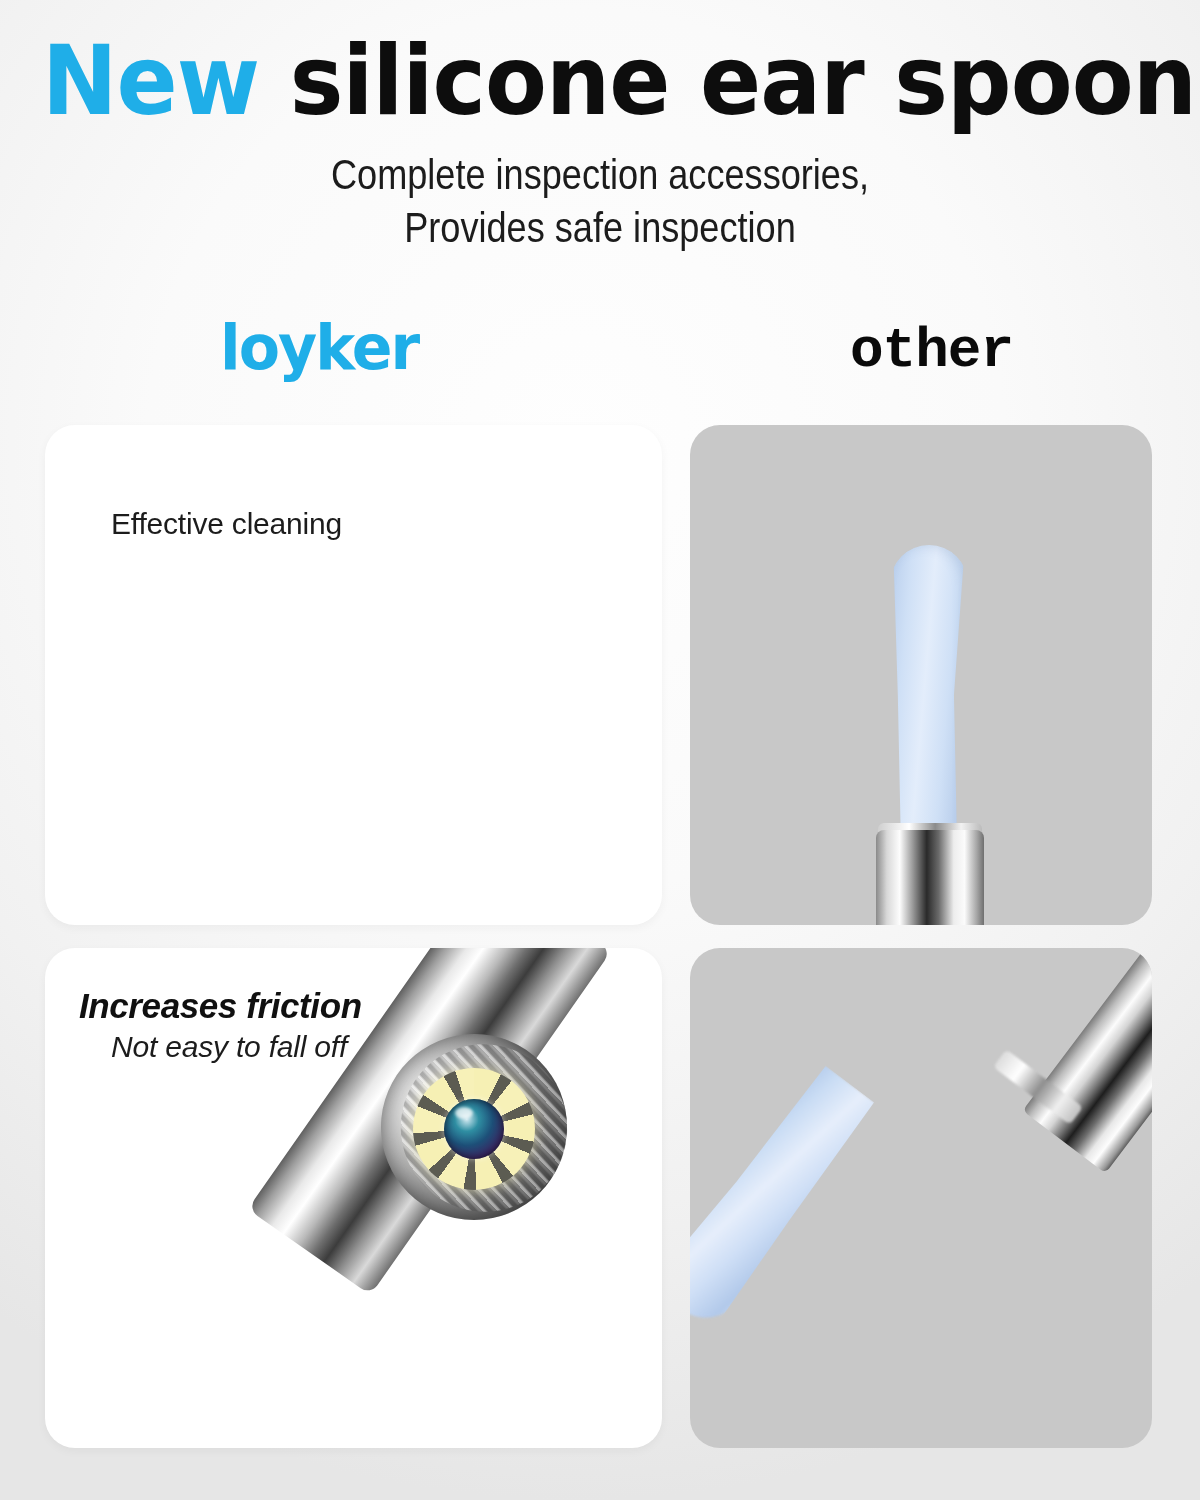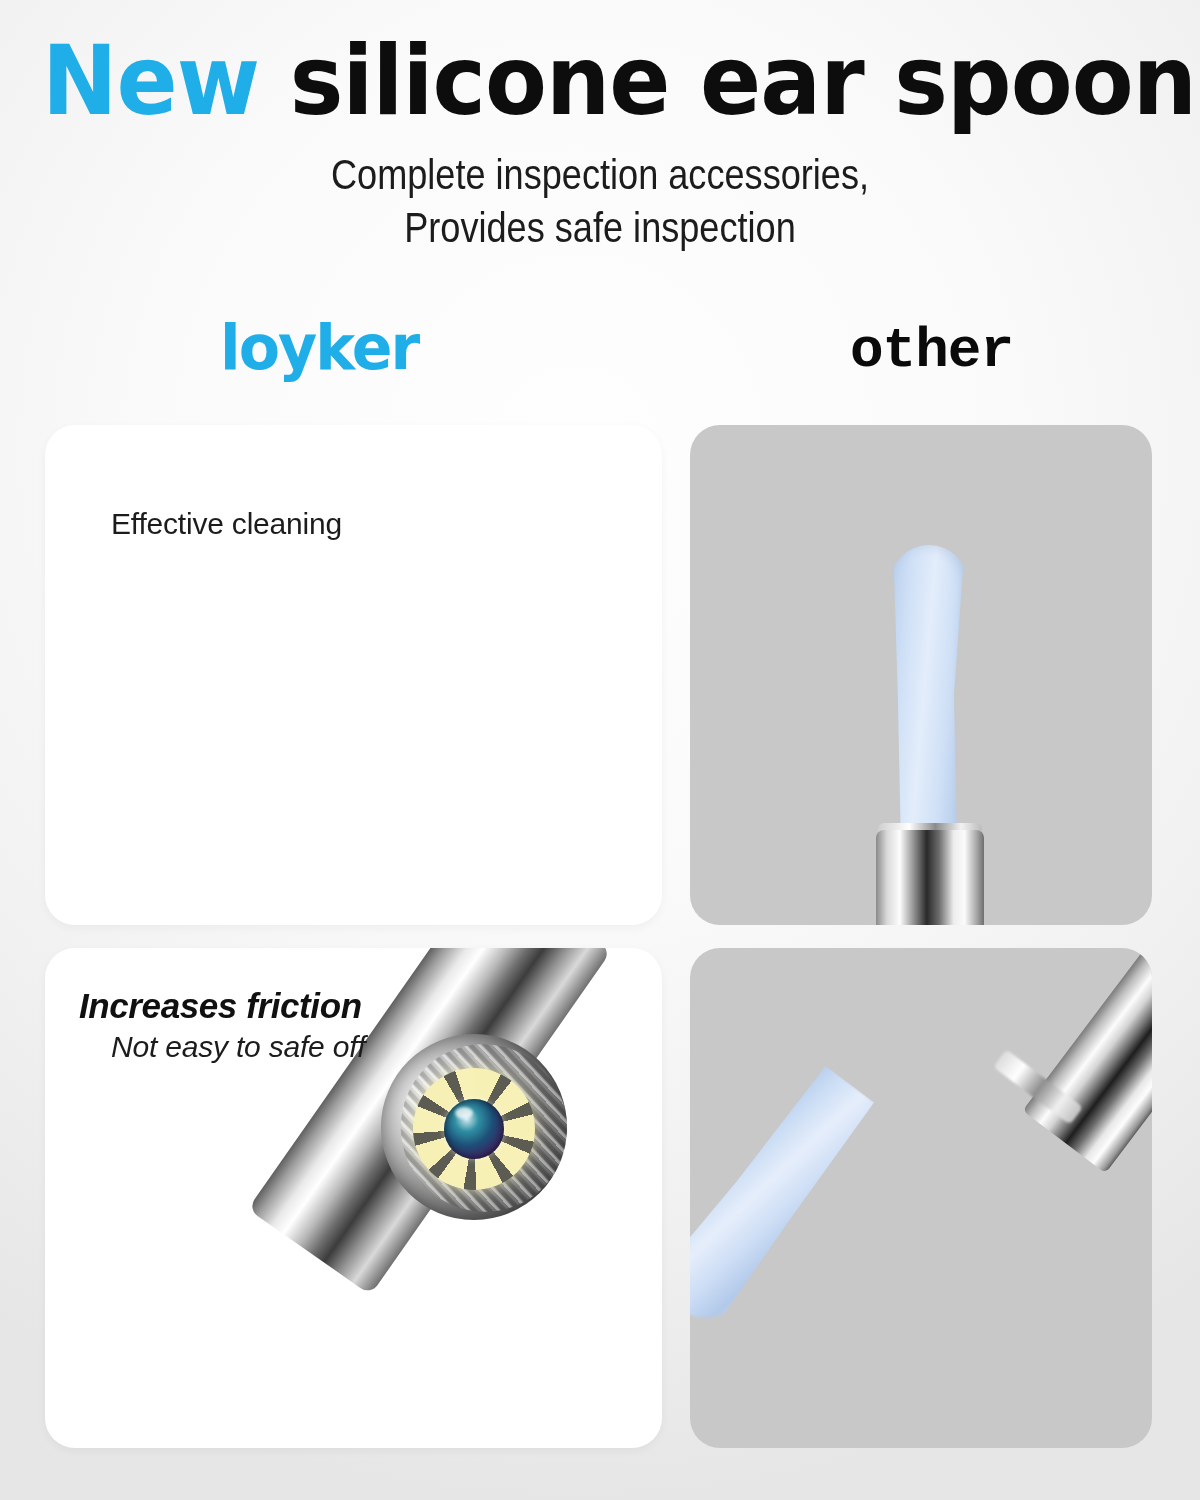--- a/index.html
+++ b/index.html
@@ -357,21 +357,21 @@
       <div class="probe-shaft"></div>
       <div class="probe-head"></div>
       <div class="probe-threads"></div>
       <div class="probe-led-ring"></div>
       <div class="probe-lens"></div>
       <div class="probe-lens-glint"></div>
 
     </div>
 
     <div class="card-title">Increases friction</div>
-    <div class="card-sub">Not easy to safe off</div>
+    <div class="card-sub">Not easy to fall off</div>
   </div>
 
   <div class="panel panel-gray" id="card-bottom-right">
     <div class="diag-stage">
       <div class="diag-shaft"></div>
       <div class="diag-collar"></div>
       <div class="diag-tip"></div>
     </div>
   </div>
 

